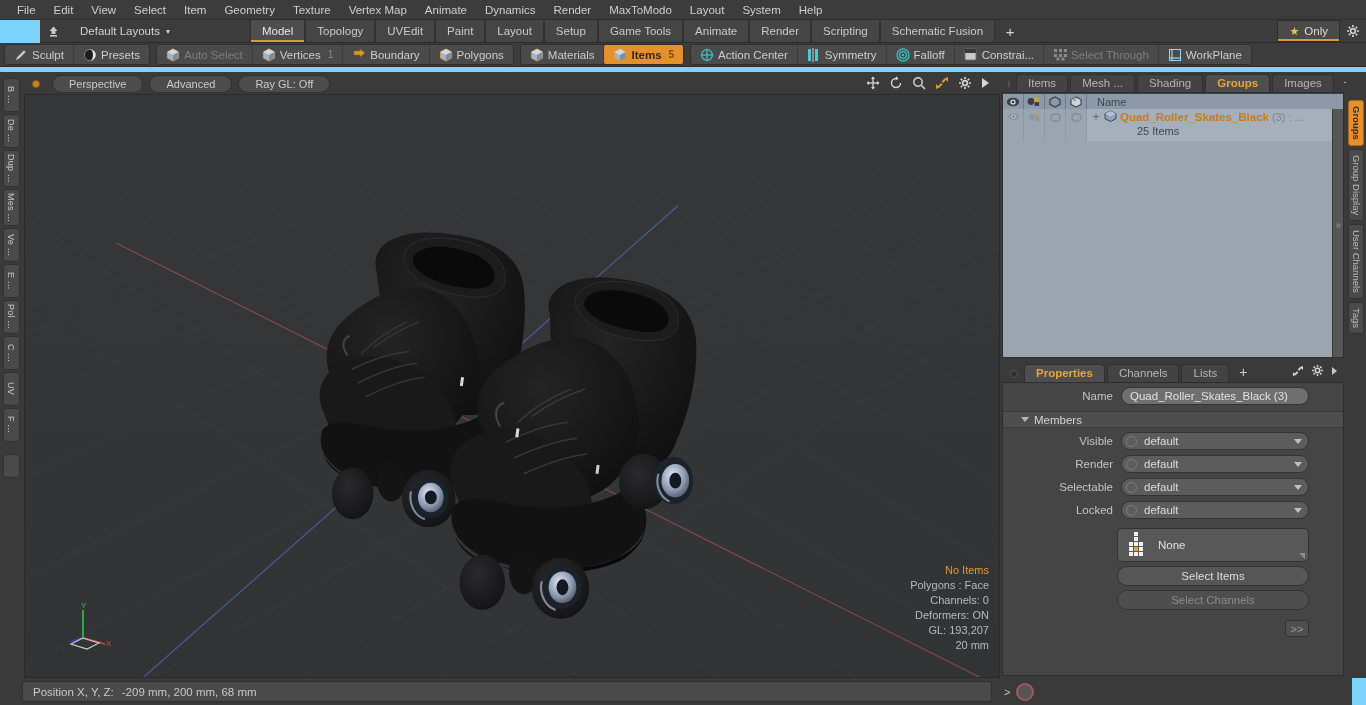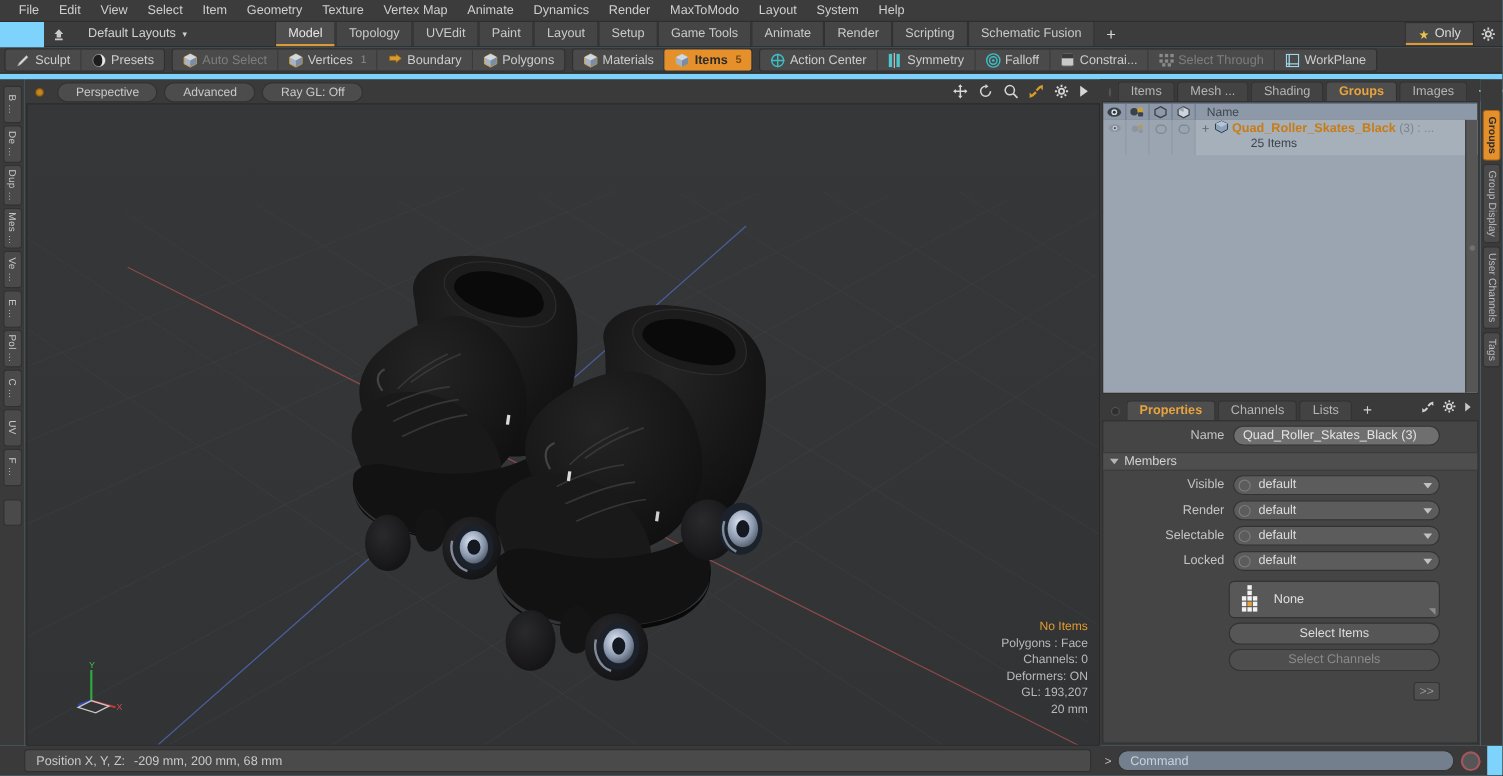--- a/index.html
+++ b/index.html
@@ -203,21 +203,21 @@
     font-size: 11.5px; color: #dcdcdc; position: relative;
   }
   .pcombo .circle { width: 11px; height: 11px; border-radius: 50%;
     border: 1px solid #7d7d7d; margin-right: 7px; flex: none; }
   .pcombo .arrow { margin-left: auto; width: 0; height: 0;
     border-left: 4px solid transparent; border-right: 4px solid transparent;
     border-top: 5px solid #c0c0c0; }
   .section {
     height: 17px; background: #4e4e4e; border-top: 1px solid #3a3a3a;
     border-bottom: 1px solid #3a3a3a; display: flex; align-items: center;
-    padding-left: 6px; gap: 5px; font-size: 11.5px; color: #d3d3d3; margin-top: 5px;
+    padding-left: 18px; gap: 5px; font-size: 11.5px; color: #d3d3d3; margin-top: 5px;
   }
   .sec-tri { width: 0; height: 0; border-left: 4px solid transparent;
     border-right: 4px solid transparent; border-top: 5px solid #b5b5b5; }
   .selkey-body { padding: 8px 34px 0 0; display: flex; flex-direction: column; align-items: flex-end; gap: 4px; }
   .none-box {
     width: 192px; height: 34px; background: #585858; border: 1px solid #333;
     border-radius: 5px; display: flex; align-items: center; padding-left: 8px;
     gap: 10px; font-size: 11.5px; color: #e0e0e0; position: relative;
   }
   .none-box::after { content:""; position:absolute; right:3px; bottom:2px;
@@ -930,17 +930,16 @@
       </div>
   </div>
 
   <div class="statusbar">
     <div class="sb-left">
       <span>Position X, Y, Z:</span>
       <span>-209 mm, 200 mm, 68 mm</span>
     </div>
     <div class="sb-right">
       <span class="sb-gt">&gt;</span>
-      <div class="cmd-input">Command</div>
       <div class="rec-btn"></div>
     </div>
   </div>
 </div>
 
 </body></html>

